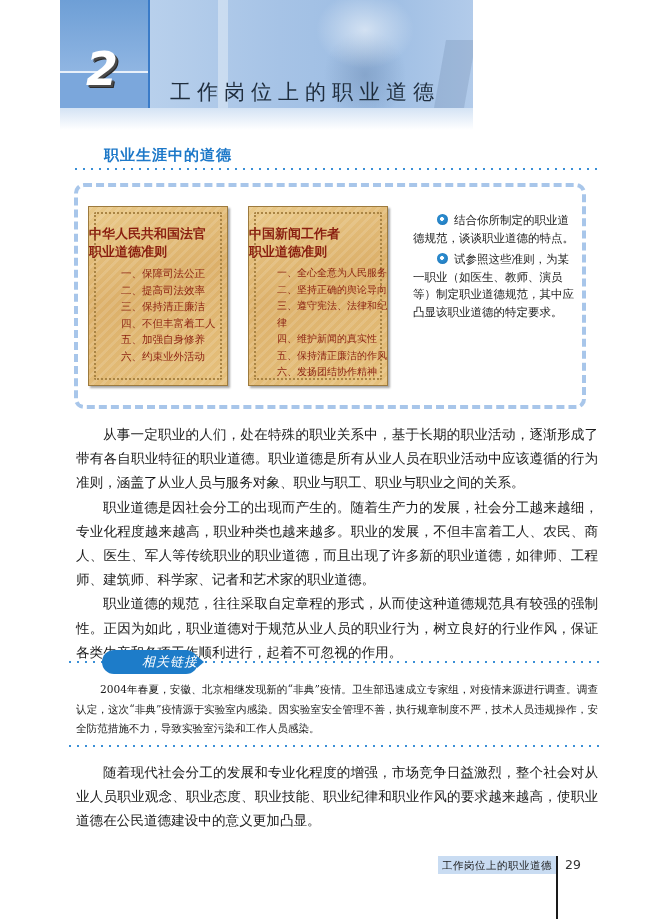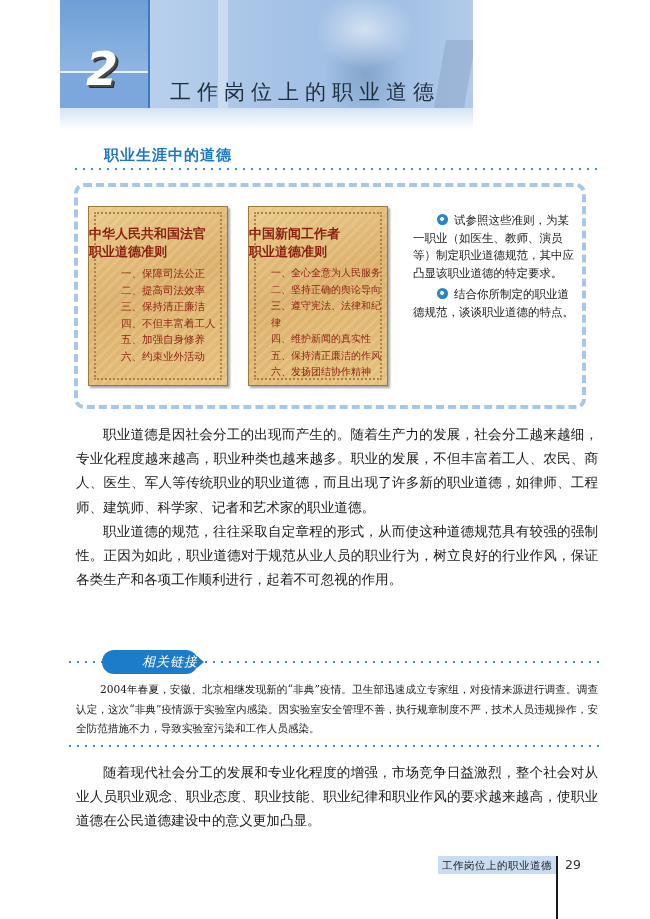--- a/index.html
+++ b/index.html
@@ -41,21 +41,21 @@
       repeating-linear-gradient(135deg, rgba(255,255,255,0.12) 0 3px, rgba(0,0,0,0.0) 3px 7px),
       linear-gradient(160deg,#e9c989 0%,#dcb06a 45%,#e6c17d 100%);
     border:1px solid #9c7a3e; box-shadow:2px 2px 2px rgba(0,0,0,0.35); }
   .plaque::before { content:""; position:absolute; left:5px; top:5px; right:5px; bottom:5px; border:2px dotted #a98444; border-radius:2px; }
   .plaque-1 { left:88px; }
   .plaque-2 { left:248px; }
   .plaque-title { position:absolute; left:0; right:0; top:18px; color:#8a1f10; font-weight:bold; font-size:13px; line-height:18px; }
   .plaque-items { position:absolute; left:0; right:0; top:58px; list-style:none; }
   .plaque-items li { font-size:10.5px; line-height:16.5px; color:#8a1f10; }
   .plaque-1 .plaque-items { padding-left:32px; }
-  .plaque-2 .plaque-items { padding-left:22px; }
+  .plaque-2 .plaque-items { padding-left:28px; }
   .plaque-2 .plaque-items li { font-size:10px; }
 
   .prompt { position:absolute; left:413px; top:212px; width:162px; font-family:"DejaVu Serif","Liberation Serif",serif; font-size:11.5px; line-height:17.5px; color:#222; }
   .prompt p { text-indent:24px; margin-bottom:4px; }
   .bullet-icon { display:inline-block; width:11px; height:11px; border-radius:50%; vertical-align:-1px; margin-right:6px; text-indent:0;
     background:radial-gradient(circle at 45% 45%, #ffffff 0 1.6px, #2d8fd2 2.2px, #1a6db0 100%); }
 
   
   .body-text { position:absolute; left:76px; width:522px; font-size:13.6px; line-height:24.2px; color:#1a1a1a; text-align:justify; }
   .body-text p { text-indent:27px; }
@@ -125,25 +125,26 @@
     <li>一、全心全意为人民服务</li>
     <li>二、坚持正确的舆论导向</li>
     <li>三、遵守宪法、法律和纪律</li>
     <li>四、维护新闻的真实性</li>
     <li>五、保持清正廉洁的作风</li>
     <li>六、发扬团结协作精神</li>
   </ul>
 </div>
 
 <div class="prompt">
+  <p><span class="bullet-icon"></span><span>结合你所制定的职业道德规范，谈谈职业道德的特点。</span></p>
   <p><span class="bullet-icon"></span><span>试参照这些准则，为某一职业（如医生、教师、演员等）制定职业道德规范，其中应凸显该职业道德的特定要求。</span></p>
-  <p><span class="bullet-icon"></span><span>结合你所制定的职业道德规范，谈谈职业道德的特点。</span></p>
 </div>
 
 <div class="body-text body-1">
+  <p>从事一定职业的人们，处在特殊的职业关系中，基于长期的职业活动，逐渐形成了带有各自职业特征的职业道德。职业道德是所有从业人员在职业活动中应该遵循的行为准则，涵盖了从业人员与服务对象、职业与职工、职业与职业之间的关系。</p>
   <p>职业道德是因社会分工的出现而产生的。随着生产力的发展，社会分工越来越细，专业化程度越来越高，职业种类也越来越多。职业的发展，不但丰富着工人、农民、商人、医生、军人等传统职业的职业道德，而且出现了许多新的职业道德，如律师、工程师、建筑师、科学家、记者和艺术家的职业道德。</p>
   <p>职业道德的规范，往往采取自定章程的形式，从而使这种道德规范具有较强的强制性。正因为如此，职业道德对于规范从业人员的职业行为，树立良好的行业作风，保证各类生产和各项工作顺利进行，起着不可忽视的作用。</p>
 </div>
 
 <div class="dotted-rule rule-2"></div>
 <div class="related-tag">相关链接</div>
 <div class="related-text">
   <p>2004年春夏，安徽、北京相继发现新的“非典”疫情。卫生部迅速成立专家组，对疫情来源进行调查。调查认定，这次“非典”疫情源于实验室内感染。因实验室安全管理不善，执行规章制度不严，技术人员违规操作，安全防范措施不力，导致实验室污染和工作人员感染。</p>
 </div>
 <div class="dotted-rule rule-3"></div>

